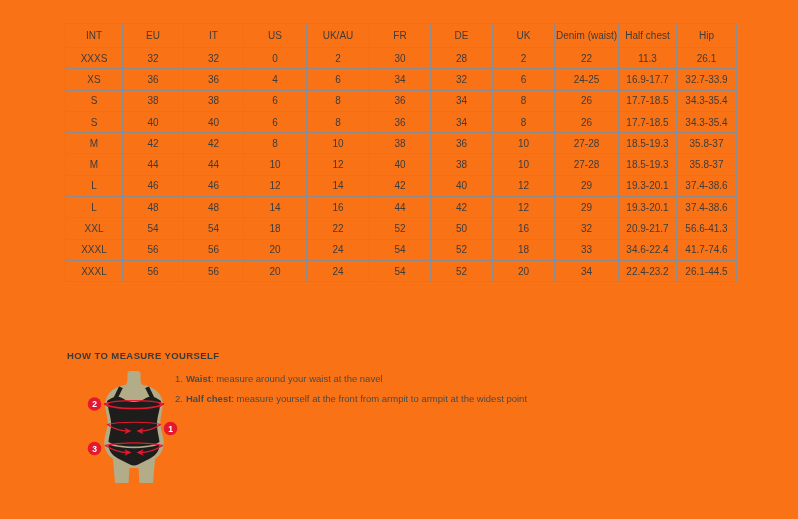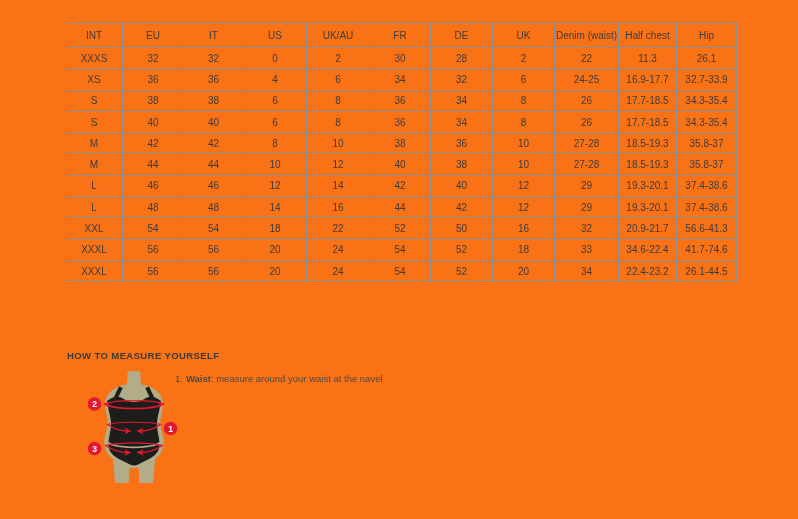--- a/index.html
+++ b/index.html
@@ -311,15 +311,18 @@
       <text class="badge-num" x="86.5" y="60.5">1</text>
       <circle class="m-badge" cx="10.5" cy="77.5" r="6.8"></circle>
       <text class="badge-num" x="10.5" y="80.5">3</text>
     </svg>
   </div>
 
   <div class="steps">
     <div class="step">
       <span class="step-num">1.</span><span class="step-label">Waist</span><span class="step-text">: measure around your waist at the navel</span>
     </div>
+    <div class="step">
+      <span class="step-num">2.</span><span class="step-label">Half chest</span><span class="step-text">: measure yourself at the front from armpit to armpit at the widest point</span>
+    </div>
   </div>
 
 </div>
 
 </body></html>

